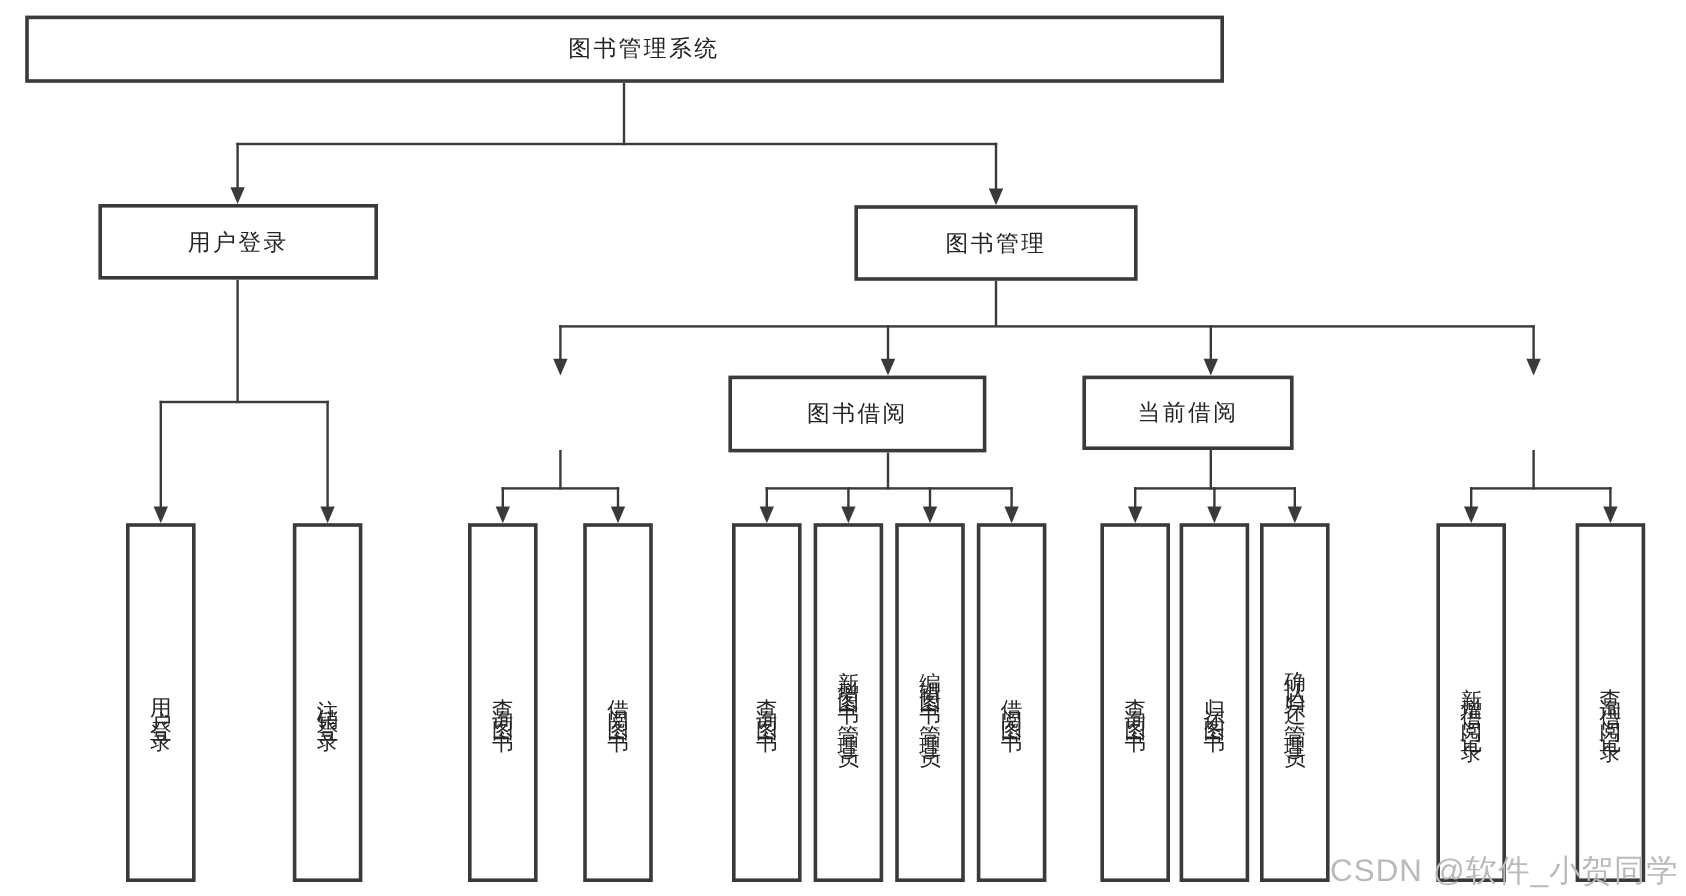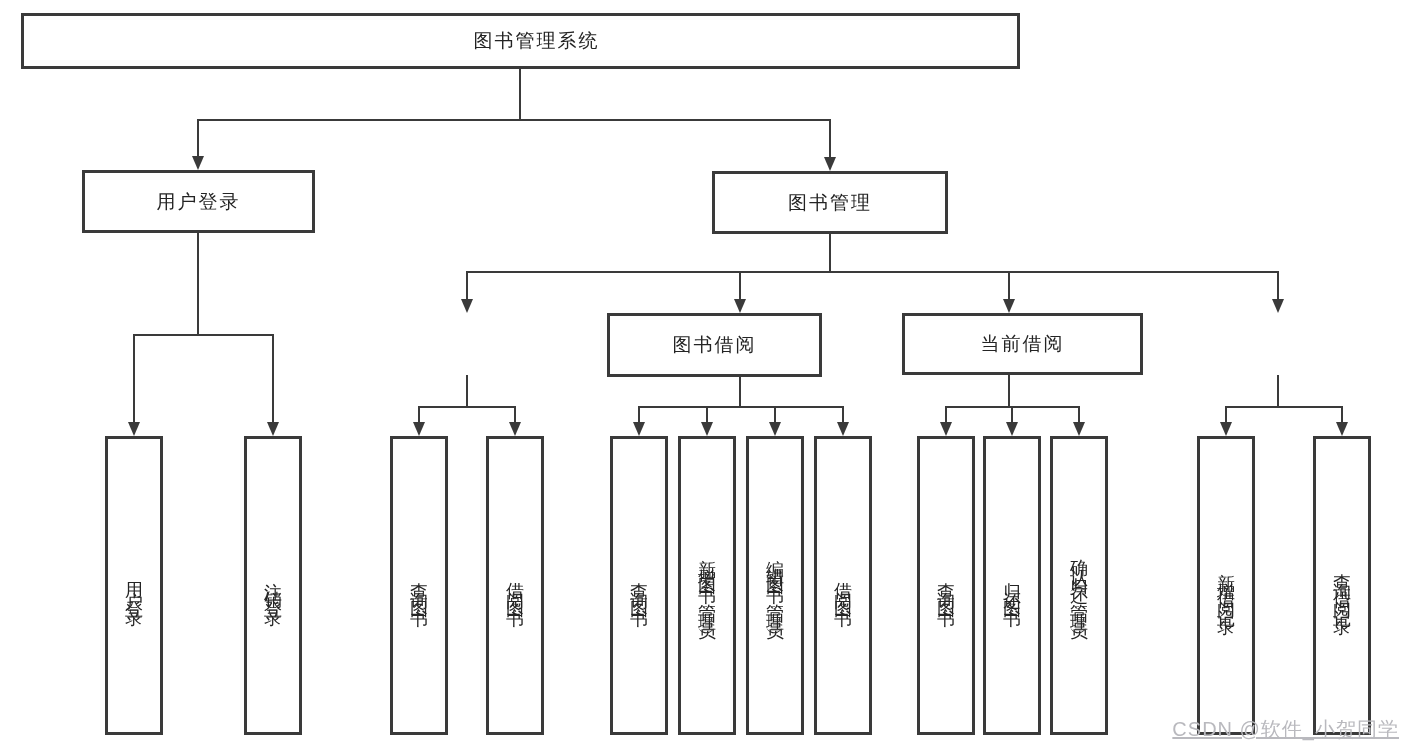--- a/index.html
+++ b/index.html
@@ -42,26 +42,25 @@
     border-left:6px solid transparent;
     border-right:6px solid transparent;
     border-top:14px solid #3a3a3a;
     z-index:1;
   }
 
   .watermark{
     position:absolute;
     right:6px;
     bottom:4px;
-    font-size:20px;
+    font-size:26px;
     color:#b9b9be;
     letter-spacing:1px;
     z-index:3;
     white-space:nowrap;
-    text-decoration:underline;
   }
 </style>
 </head>
 <body>
 
 <div id="canvas">
 
   <div class="box rootbox" style="left:21px;top:13px;width:999px;height:56px;">
     <span>图书管理系统</span>
   </div>
@@ -94,21 +93,21 @@
   <i class="vl" style="left:739px;top:271px;height:29px;"></i>
   <i class="ar" style="left:734px;top:299px;"></i>
   <i class="vl" style="left:1008px;top:271px;height:29px;"></i>
   <i class="ar" style="left:1003px;top:299px;"></i>
   <i class="vl" style="left:1277px;top:271px;height:29px;"></i>
   <i class="ar" style="left:1272px;top:299px;"></i>
 
   <div class="box hbox" style="left:607px;top:313px;width:215px;height:64px;">
     <span>图书借阅</span>
   </div>
-  <div class="box hbox" style="left:902px;top:313px;width:241px;height:62px;">
+  <div class="box hbox" style="left:902px;top:313px;width:176px;height:62px;">
     <span>当前借阅</span>
   </div>
 
   <i class="vl" style="left:466px;top:375px;height:33px;"></i>
   <i class="hl" style="left:418px;top:406px;width:98px;"></i>
   <i class="vl" style="left:418px;top:406px;height:17px;"></i>
   <i class="ar" style="left:413px;top:422px;"></i>
   <i class="vl" style="left:514px;top:406px;height:17px;"></i>
   <i class="ar" style="left:509px;top:422px;"></i>
 

